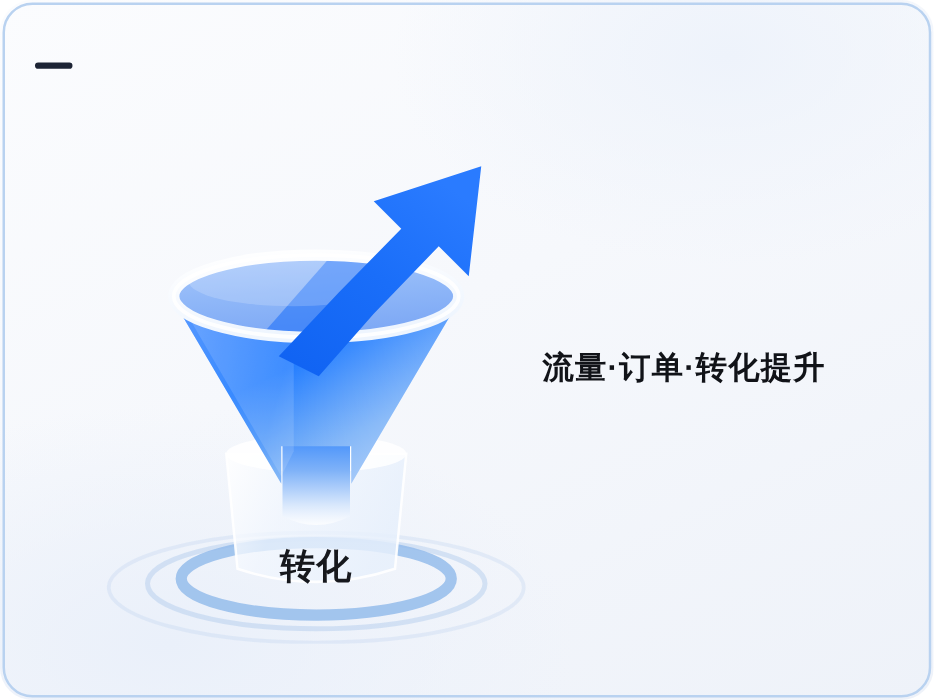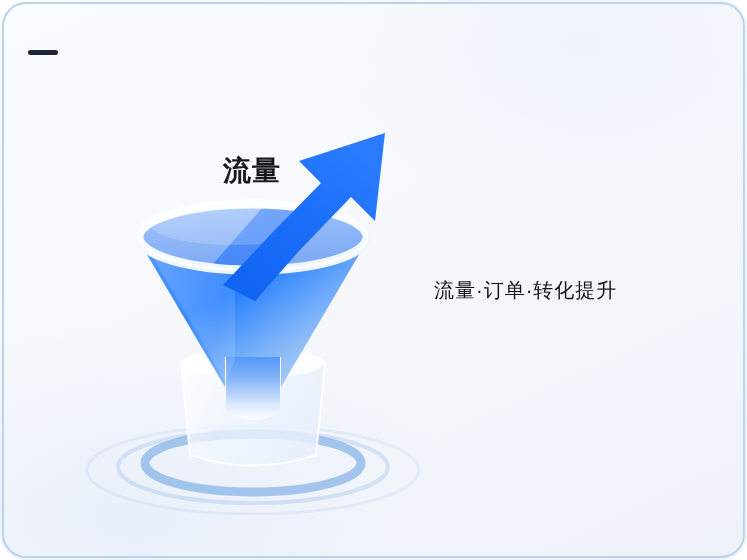--- a/index.html
+++ b/index.html
@@ -50,22 +50,22 @@
     width: 30px;
     height: 5px;
     border-radius: 3px;
     background: #1d2435;
   }
   
   #tagline {
     position: absolute;
     left: 434px;
     top: 277px;
-    font-size: 20px;
-    font-weight: 400;
+    font-size: 25px;
+    font-weight: 700;
     color: #111318;
     letter-spacing: 1px;
     white-space: nowrap;
   }
   
   #label-traffic {
     position: absolute;
     left: 223px;
     top: 152px;
     font-size: 28px;
@@ -200,15 +200,15 @@
                  L 300 38
                  L 290 126
                  L 266 102
                  L 214 156
                  L 170 206
                  Z" fill="url(#gradArrow)"></path>
       </g>
     </svg>
   </div>
 
-  <div id="label-traffic">流量</div>
+  <div id="label-conversion">转化</div>
 
 </div>
 
 </body></html>

